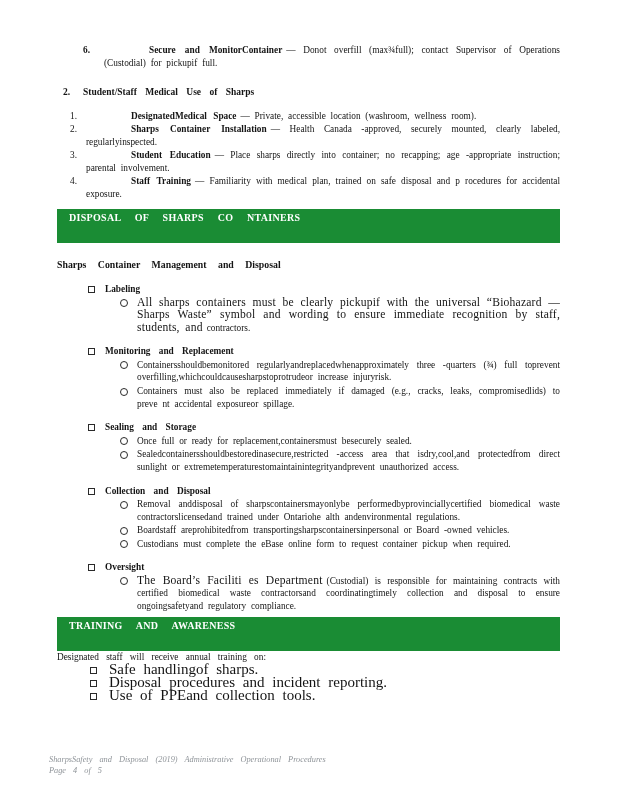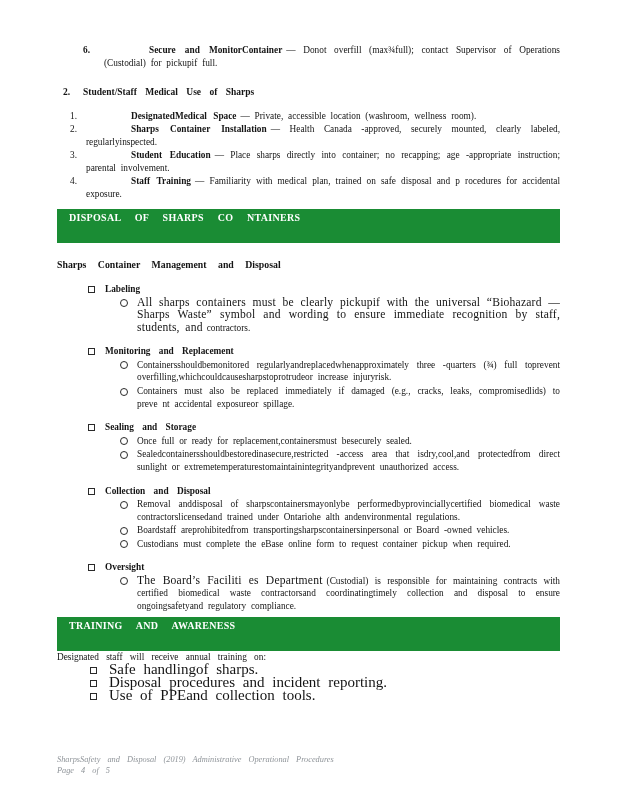--- a/index.html
+++ b/index.html
@@ -44,21 +44,21 @@
   .circle{flex:none;width:6px;height:6px;border:1px solid #2a2a2a;border-radius:50%;margin:2.5px 9px 0 0;}
   .g-text{flex:1;}
   .t1{font-size:11.6px;letter-spacing:.2px;}
   .t1:not(:empty){margin-right:4px;}
   
   .tr-intro{font-size:9.3px;line-height:12.5px;word-spacing:5px;}
   .tr-item{display:flex;align-items:flex-start;margin-left:33px;font-size:15px;line-height:13px;word-spacing:4px;}
   .tr-item .sq{margin:3.5px 12px 0 0;}
   
   .footer{
-    position:absolute;left:57px;top:754px;width:420px;
+    position:absolute;left:49px;top:754px;width:420px;
     font-style:italic;font-size:8.3px;line-height:11px;color:#8f9499;word-spacing:5px;
   }
 </style>
 </head>
 <body>
 
 <div class="content">
 
   <div class="item6">
     <span class="num">6.</span>

